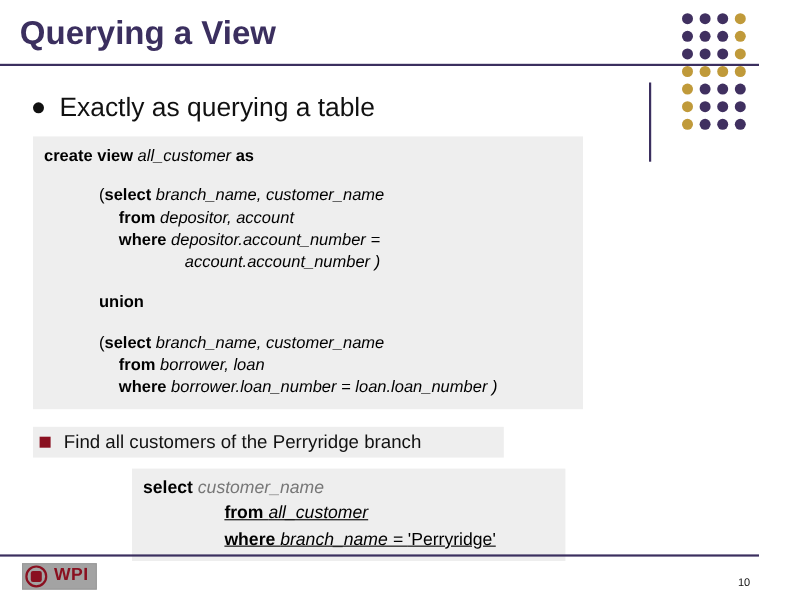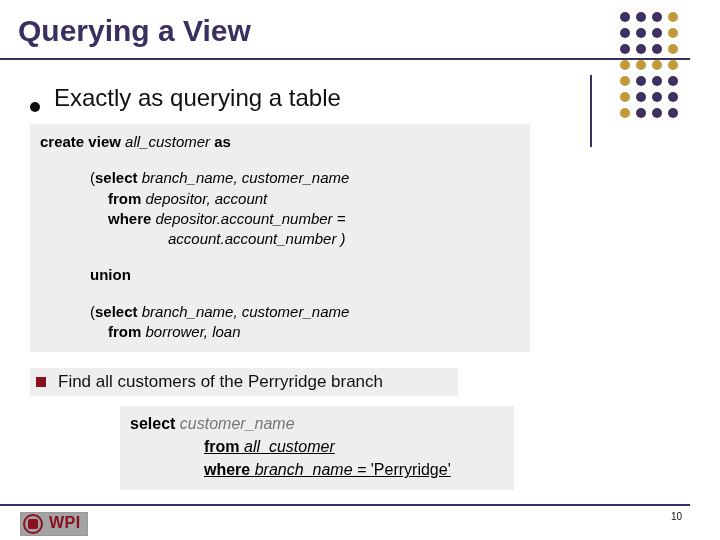--- a/index.html
+++ b/index.html
@@ -44,21 +44,21 @@
       right: 128px;
       width: 0;
       height: 72px;
       border-left: 2px solid #3b2f5f;
     }
     .content {
       padding: 24px 30px 0 30px;
     }
     .bullet-row1 {
       display: flex;
-      align-items: flex-end;
+      align-items: center;
       margin-bottom: 12px;
     }
     .disc {
       width: 10px; height: 10px; border-radius: 50%;
       background: #111;
       margin-right: 14px;
       flex: 0 0 auto;
     }
     .bullet-text1 {
       font-size: 24px;
@@ -104,21 +104,21 @@
     .footer-line {
       position: absolute;
       left: 0; right: 30px;
       bottom: 34px;
       height: 2px;
       background: #3b2f5f;
     }
     .page-num {
       position: absolute;
       right: 38px;
-      bottom: 18px;
+      bottom: 4px;
       font-size: 10px;
       color: #111;
     }
     .logo {
       position: absolute;
       left: 20px;
       bottom: 4px;
       display: flex;
       align-items: flex-start;
       border: 1px solid #999;
@@ -173,20 +173,21 @@
 
   <div class="codeblock1">
     <div><span class="kw">create view </span><span class="it">all_customer </span><span class="kw">as</span></div>
     <div class="l-ind1"><span>(</span><span class="kw">select </span><span class="it">branch_name, customer_name</span></div>
     <div class="l-ind2"><span class="kw">from </span><span class="it">depositor, account</span></div>
     <div class="l-ind2"><span class="kw">where </span><span class="it">depositor.account_number =</span></div>
     <div class="l-ind3"><span class="it">account.account_number )</span></div>
     <div class="l-ind1"><span class="kw">union</span></div>
     <div class="l-ind1"><span>(</span><span class="kw">select </span><span class="it">branch_name, customer_name</span></div>
     <div class="l-ind2"><span class="kw">from </span><span class="it">borrower, loan</span></div>
+    <div class="l-ind2"><span class="kw">where </span><span class="it">borrower.loan_number = loan.loan_number )</span></div>
   </div>
 
   <div class="bullet-row2">
     <span class="sq"></span>
     <span class="bullet-text2">Find all customers of the Perryridge branch</span>
   </div>
 
   <div class="codeblock2">
     <div class="c2-ind1"><span class="kw">select </span><span class="it gray">customer_name</span></div>
     <div class="c2-ind2"><span class="kw">from </span><span class="it">all_customer</span></div>

